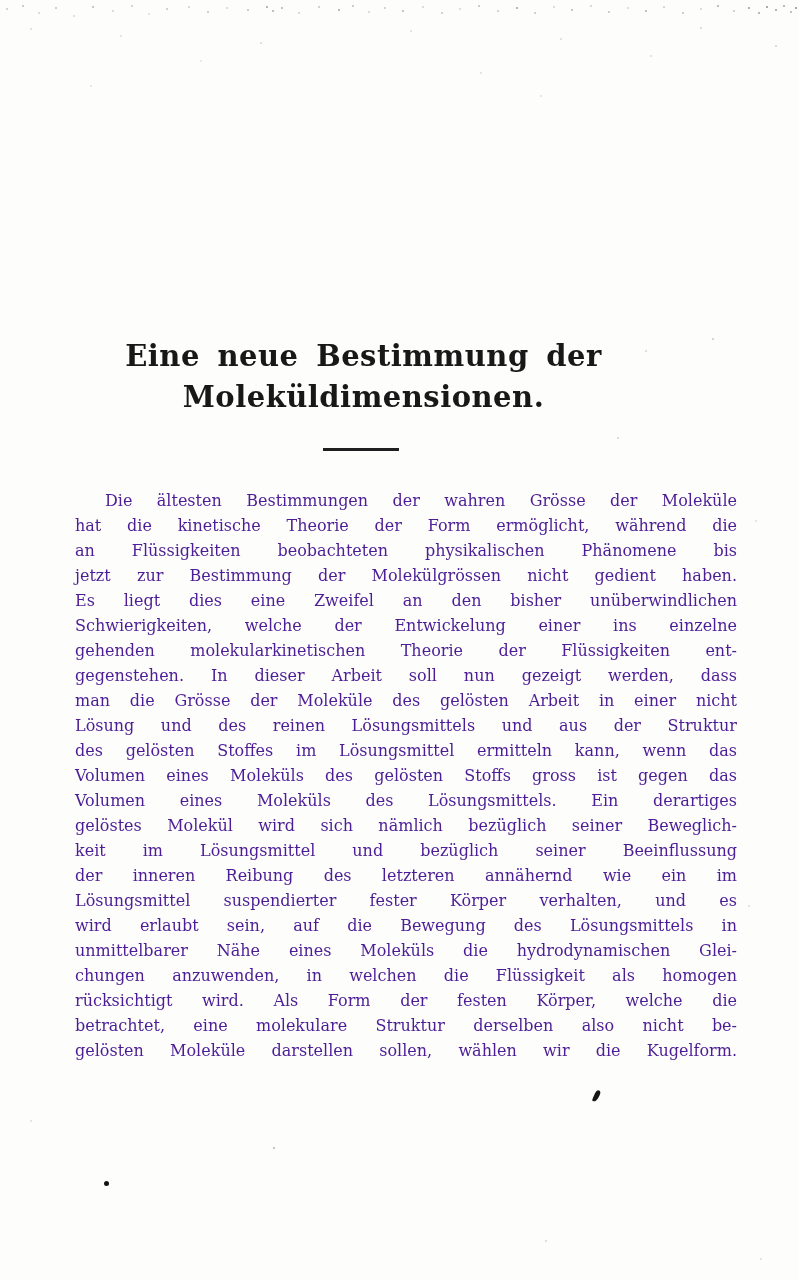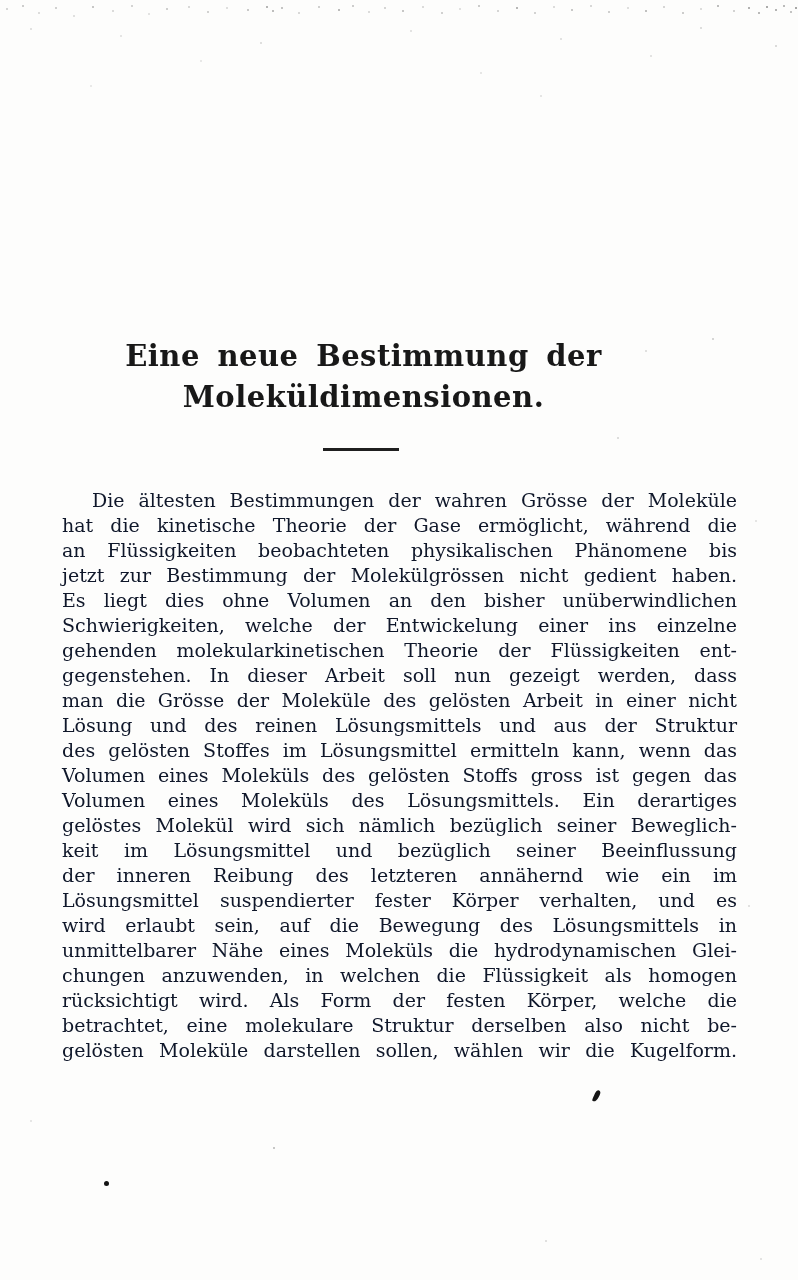--- a/index.html
+++ b/index.html
@@ -66,28 +66,29 @@
     background: #1f1f1f;
   }
 
   .body-text {
     position: absolute;
     top: 488px;
     left: 62px;
     width: 675px;
   }
   .body-text .line {
-    font-size: 19px;
+    font-size: 16px;
     line-height: 25px;
     height: 25px;
     text-align: justify;
     text-align-last: justify;
     white-space: nowrap;     
     overflow: visible;
-    color: #0f172a;
+    color: #4c1d95;
+    margin-left: 13px;
   }
   .body-text .line:first-child { text-indent: 30px; }
 
   
   .ink-comma {
     position: absolute;
     top: 1090px; left: 594px;
     width: 5px; height: 12px;
     background: #161616;
     border-radius: 60% 60% 70% 20% / 40% 40% 60% 60%;
@@ -109,24 +110,24 @@
 
   <h1 class="title-block" style="margin:0; font-weight:normal;">
     <span class="title-line">Eine neue Bestimmung der</span>
     <span class="title-line">Moleküldimensionen.</span>
   </h1>
 
   <div class="divider"></div>
 
   <div class="body-text">
       <div class="line">Die ältesten Bestimmungen der wahren Grösse der Moleküle</div>
-      <div class="line">hat die kinetische Theorie der Gase ermöglicht, während die</div>
+      <div class="line">hat die kinetische Theorie der Form ermöglicht, während die</div>
       <div class="line">an Flüssigkeiten beobachteten physikalischen Phänomene bis</div>
       <div class="line">jetzt zur Bestimmung der Molekülgrössen nicht gedient haben.</div>
-      <div class="line">Es liegt dies ohne Volumen an den bisher unüberwindlichen</div>
+      <div class="line">Es liegt dies eine Zweifel an den bisher unüberwindlichen</div>
       <div class="line">Schwierigkeiten, welche der Entwickelung einer ins einzelne</div>
       <div class="line">gehenden molekularkinetischen Theorie der Flüssigkeiten ent-</div>
       <div class="line">gegenstehen. In dieser Arbeit soll nun gezeigt werden, dass</div>
       <div class="line">man die Grösse der Moleküle des gelösten Arbeit in einer nicht</div>
       <div class="line">Lösung und des reinen Lösungsmittels und aus der Struktur</div>
       <div class="line">des gelösten Stoffes im Lösungsmittel ermitteln kann, wenn das</div>
       <div class="line">Volumen eines Moleküls des gelösten Stoffs gross ist gegen das</div>
       <div class="line">Volumen eines Moleküls des Lösungsmittels. Ein derartiges</div>
       <div class="line">gelöstes Molekül wird sich nämlich bezüglich seiner Beweglich-</div>
       <div class="line">keit im Lösungsmittel und bezüglich seiner Beeinflussung</div>

